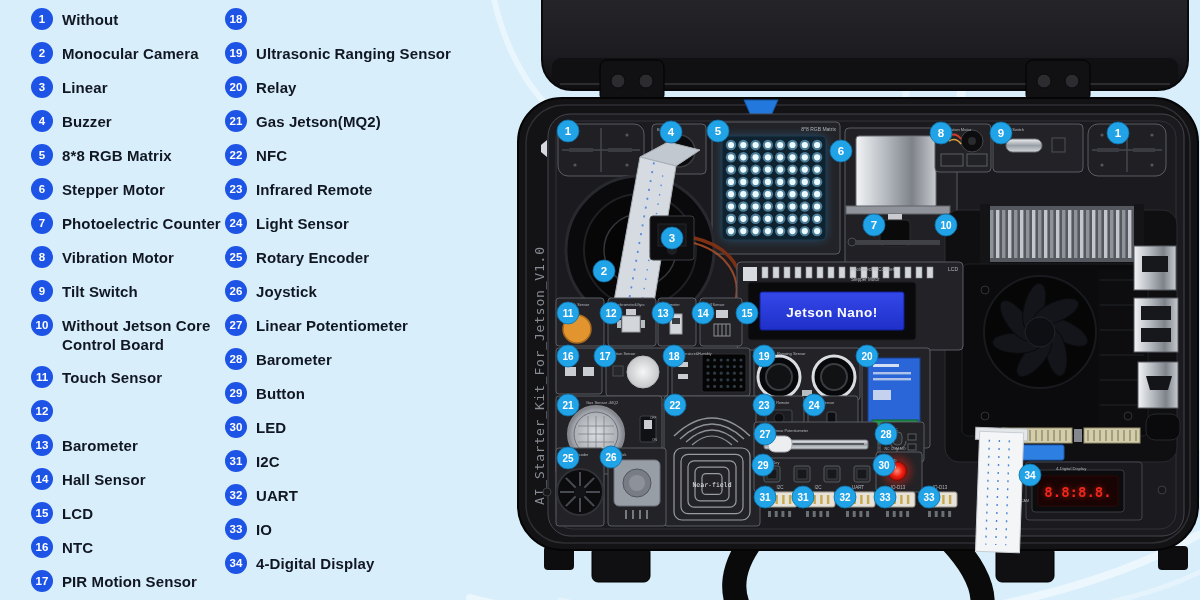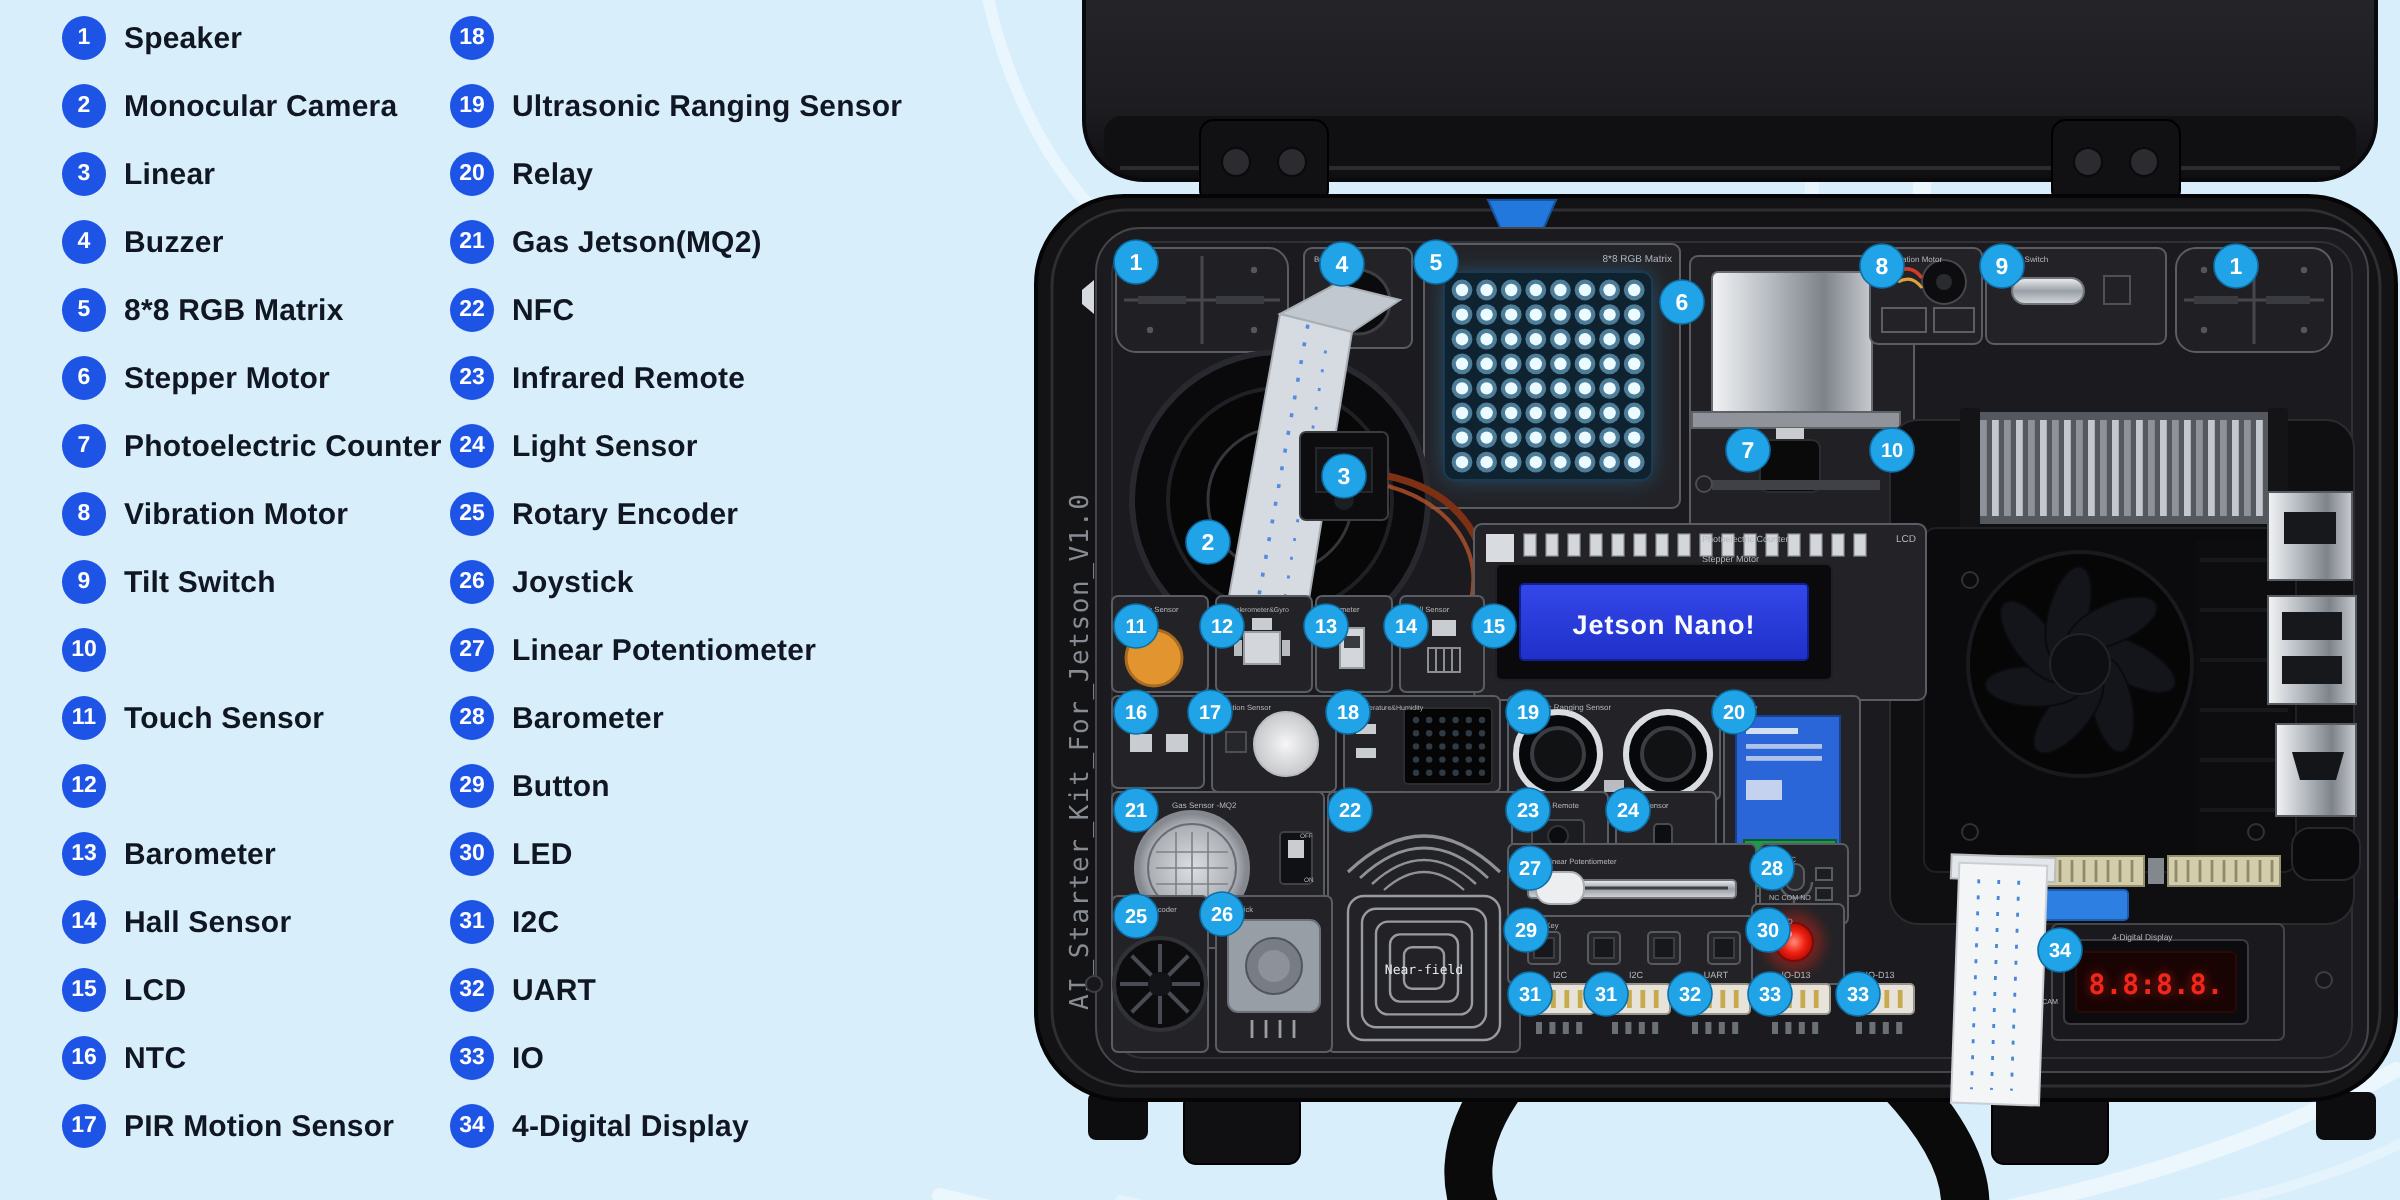--- a/index.html
+++ b/index.html
@@ -21,21 +21,21 @@
 </style>
 </head>
 <body>
 
 <div class="stage">
 
   <div class="legend">
     <div class="legend-col" id="legend-col-1">
         <div class="legend-item">
           <span class="legend-badge" style="background: rgb(29, 84, 230);">1</span>
-          <span class="legend-label">Speaker</span>
+          <span class="legend-label">Without</span>
         </div>
         <div class="legend-item">
           <span class="legend-badge" style="background: rgb(29, 84, 230);">2</span>
           <span class="legend-label">Monocular Camera</span>
         </div>
         <div class="legend-item">
           <span class="legend-badge" style="background: rgb(29, 84, 230);">3</span>
           <span class="legend-label">Linear</span>
         </div>
         <div class="legend-item">
@@ -57,20 +57,22 @@
         <div class="legend-item">
           <span class="legend-badge" style="background: rgb(29, 84, 230);">8</span>
           <span class="legend-label">Vibration Motor</span>
         </div>
         <div class="legend-item">
           <span class="legend-badge" style="background: rgb(29, 84, 230);">9</span>
           <span class="legend-label">Tilt Switch</span>
         </div>
         <div class="legend-item">
           <span class="legend-badge" style="background: rgb(29, 84, 230);">10</span>
+          <span class="legend-label">Without Jetson Core
+Control Board</span>
         </div>
         <div class="legend-item">
           <span class="legend-badge" style="background: rgb(29, 84, 230);">11</span>
           <span class="legend-label">Touch Sensor</span>
         </div>
         <div class="legend-item">
           <span class="legend-badge" style="background: rgb(29, 84, 230);">12</span>
         </div>
         <div class="legend-item">
           <span class="legend-badge" style="background: rgb(29, 84, 230);">13</span>

